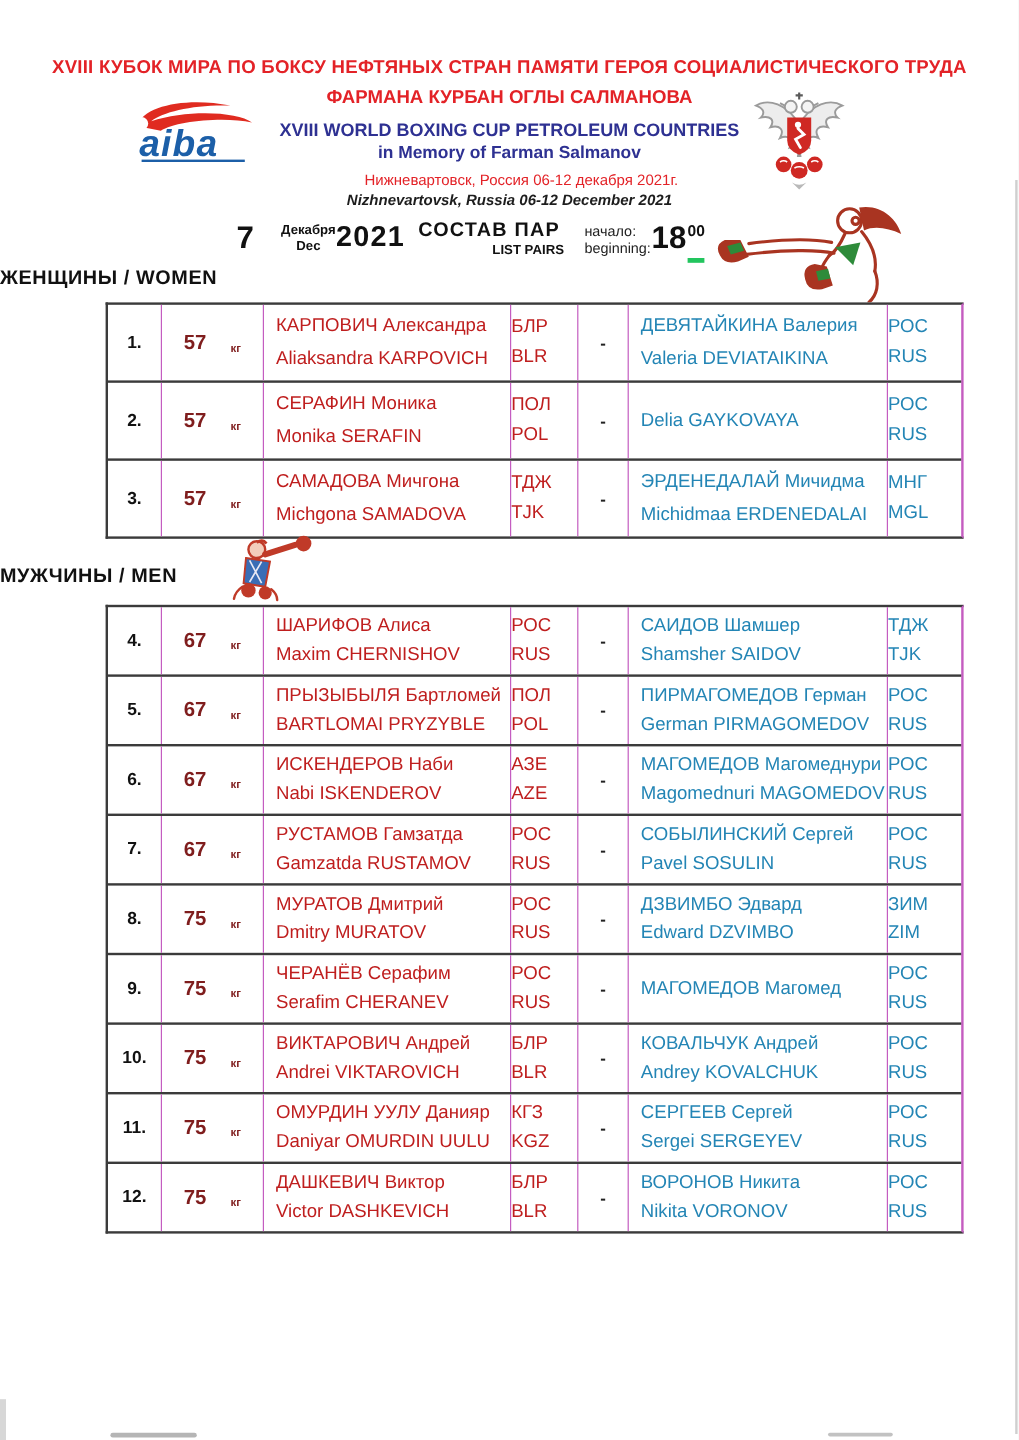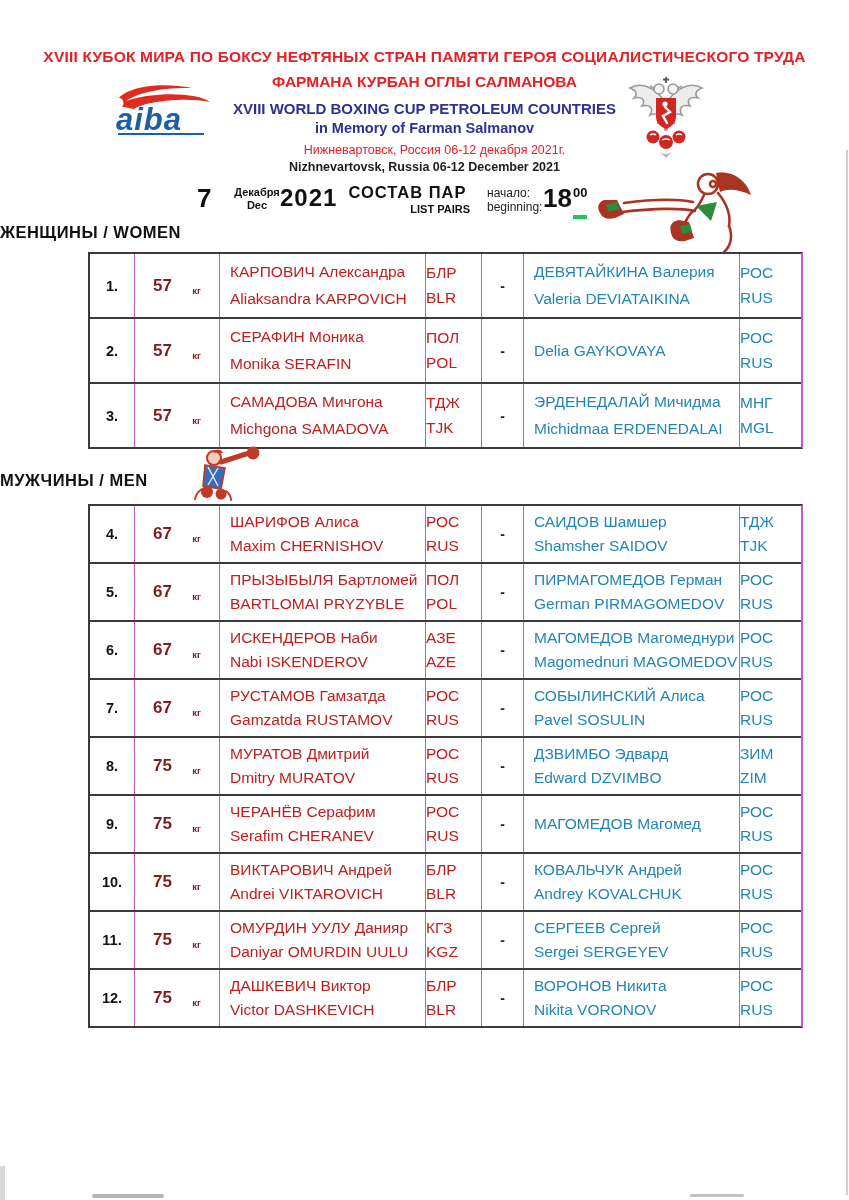--- a/index.html
+++ b/index.html
@@ -8,21 +8,21 @@
     font-family:"Liberation Sans", sans-serif; overflow:hidden;
     margin:0 auto;
   }
   
   .header { position:absolute; top:48px; left:0; width:100%; text-align:center; }
   .title-ru  { color:var(--header-red); font-weight:bold; font-size:15.5px; letter-spacing:.2px; }
   .title-ru2 { color:var(--header-red); font-weight:bold; font-size:15.5px; margin-top:7px; }
   .title-en  { color:var(--header-blue); font-weight:bold; font-size:15px; margin-top:9px; }
   .title-en2 { color:var(--header-blue); font-weight:bold; font-size:14.5px; margin-top:3px; }
   .loc-ru    { color:var(--header-red); font-weight:normal; font-size:12.5px; margin-top:7px;padding-left:20px; }
-  .loc-en    { color:#1d1d1d; font-weight:bold; font-size:12.5px; margin-top:3px; }
+  .loc-en    { color:#1d1d1d; font-weight:bold; font-size:12.5px; margin-top:3px;font-style:italic; }
   .aiba-logo { position:absolute; left:94px; top:80px; }
   .emblem    { position:absolute; left:620px; top:74px; }
   
   .info-row { position:absolute; top:0; left:0; width:100%; height:0; }
   .day   { position:absolute; left:197px; top:183px; font-size:26px; font-weight:bold; color:#111; }
   .month-stack { position:absolute; left:231px; top:186px; font-size:11px; font-weight:bold; color:#111; text-align:center; line-height:13px; width:52px; }
   .year  { position:absolute; left:280px; top:184px; font-size:24px; font-weight:bold; color:#111; letter-spacing:1px; }
   .list-title { position:absolute; left:345px; top:183px; width:125px; text-align:center; color:#111; }
   .list-title .ru { font-size:16.5px; font-weight:bold; letter-spacing:1px; }
   .list-title .en { font-size:11px; font-weight:bold; margin-top:1px;text-align:right; }
@@ -325,21 +325,21 @@
     <div class="cell c-name c-red">
       <div>РУСТАМОВ Гамзатда</div>
       <div>Gamzatda RUSTAMOV</div>
     </div>
     <div class="cell c-noc c-red">
       <div>РОС</div>
       <div>RUS</div>
     </div>
     <div class="cell c-vs">-</div>
     <div class="cell c-name c-blue">
-      <div>СОБЫЛИНСКИЙ Алиса</div>
+      <div>СОБЫЛИНСКИЙ Сергей</div>
       <div>Pavel SOSULIN</div>
     </div>
     <div class="cell c-noc c-blue">
       <div>РОС</div>
       <div>RUS</div>
     </div>
   </div>
 
   <div class="bout-row">
     <div class="cell c-no">8.</div>

